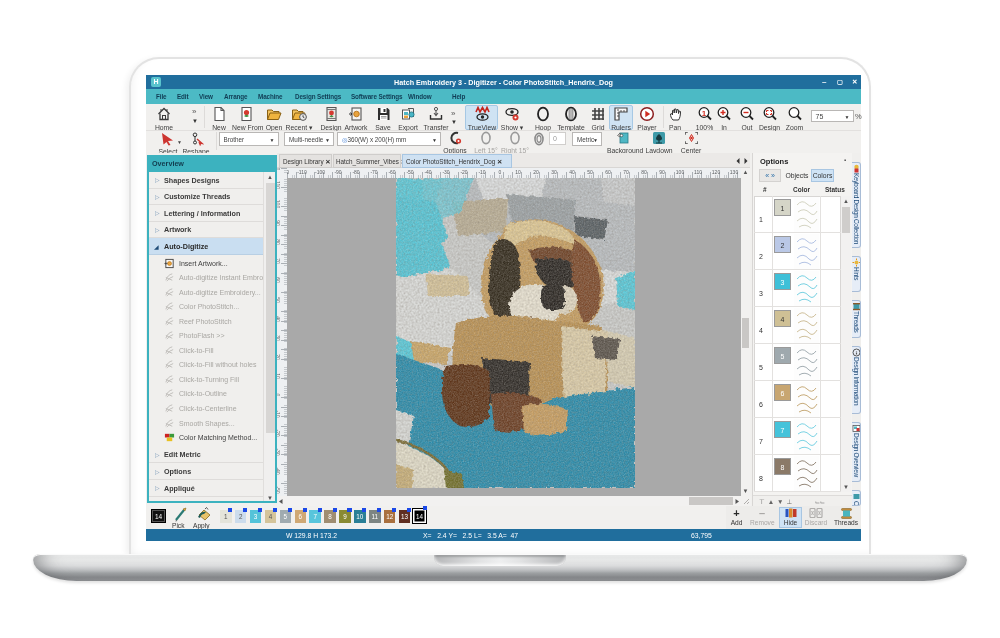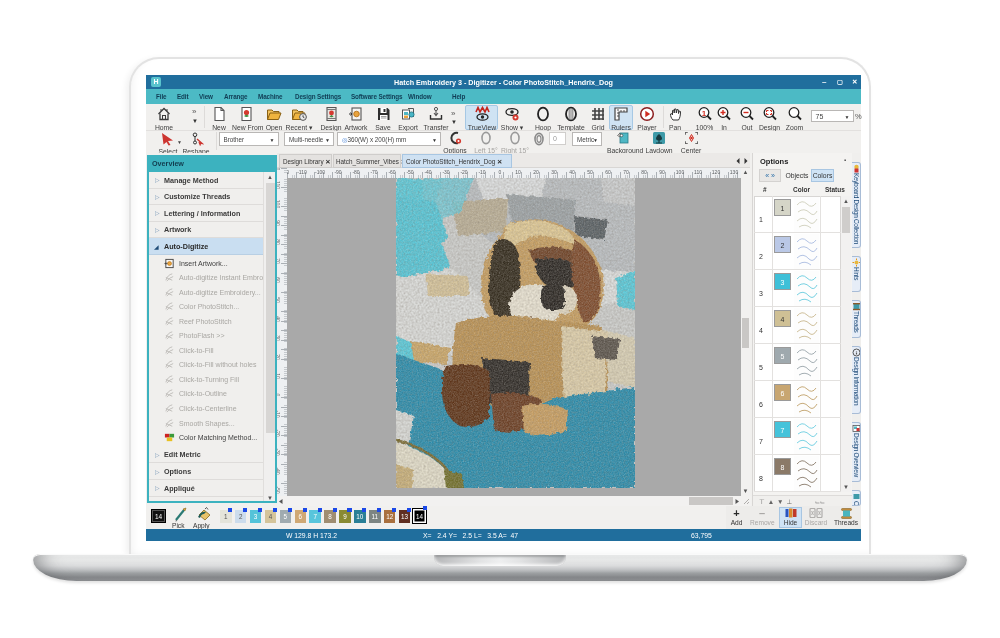--- a/index.html
+++ b/index.html
@@ -364,21 +364,21 @@
             <path d="M8.5,0 L11.5,3 L8.5,6 Z" fill="#333"></path>
           </svg>
       </div>
       <div id="rcorner" class="abs" style="left:131px;top:15px;width:10px;height:10px;background:#eef0f2;border-right:1px solid #c8ccd0;border-bottom:1px solid #c8ccd0;"></div>
       <div id="toolbox" class="abs">
           <div id="tbhead" class="abs">
             <div class="abs" style="left:5px;top:4px;">Overview</div>
           </div>
           <div class="abs" style="left:0px;top:15px;width:114px;height:16.5px;border-bottom:1px solid #dedcda;">
             <div class="abs" style="left:6px;top:4px;width:5px;height:7px;color:#7a99b8;font-size:6px;">▷</div>
-            <div class="abs" style="left:15px;top:3.5px;font-size:7.2px;font-weight:bold;color:#3a3a3a;white-space:nowrap;">Manage Method</div>
+            <div class="abs" style="left:15px;top:3.5px;font-size:7.2px;font-weight:bold;color:#3a3a3a;white-space:nowrap;">Shapes Designs</div>
           </div>
           <div class="abs" style="left:0px;top:31.5px;width:114px;height:16.5px;border-bottom:1px solid #dedcda;">
             <div class="abs" style="left:6px;top:4px;width:5px;height:7px;color:#7a99b8;font-size:6px;">▷</div>
             <div class="abs" style="left:15px;top:3.5px;font-size:7.2px;font-weight:bold;color:#3a3a3a;white-space:nowrap;">Customize Threads</div>
           </div>
           <div class="abs" style="left:0px;top:48px;width:114px;height:16.5px;border-bottom:1px solid #dedcda;">
             <div class="abs" style="left:6px;top:4px;width:5px;height:7px;color:#7a99b8;font-size:6px;">▷</div>
             <div class="abs" style="left:15px;top:3.5px;font-size:7.2px;font-weight:bold;color:#3a3a3a;white-space:nowrap;">Lettering / Information</div>
           </div>
           <div class="abs" style="left:0px;top:64.5px;width:114px;height:16.5px;border-bottom:1px solid #dedcda;">

